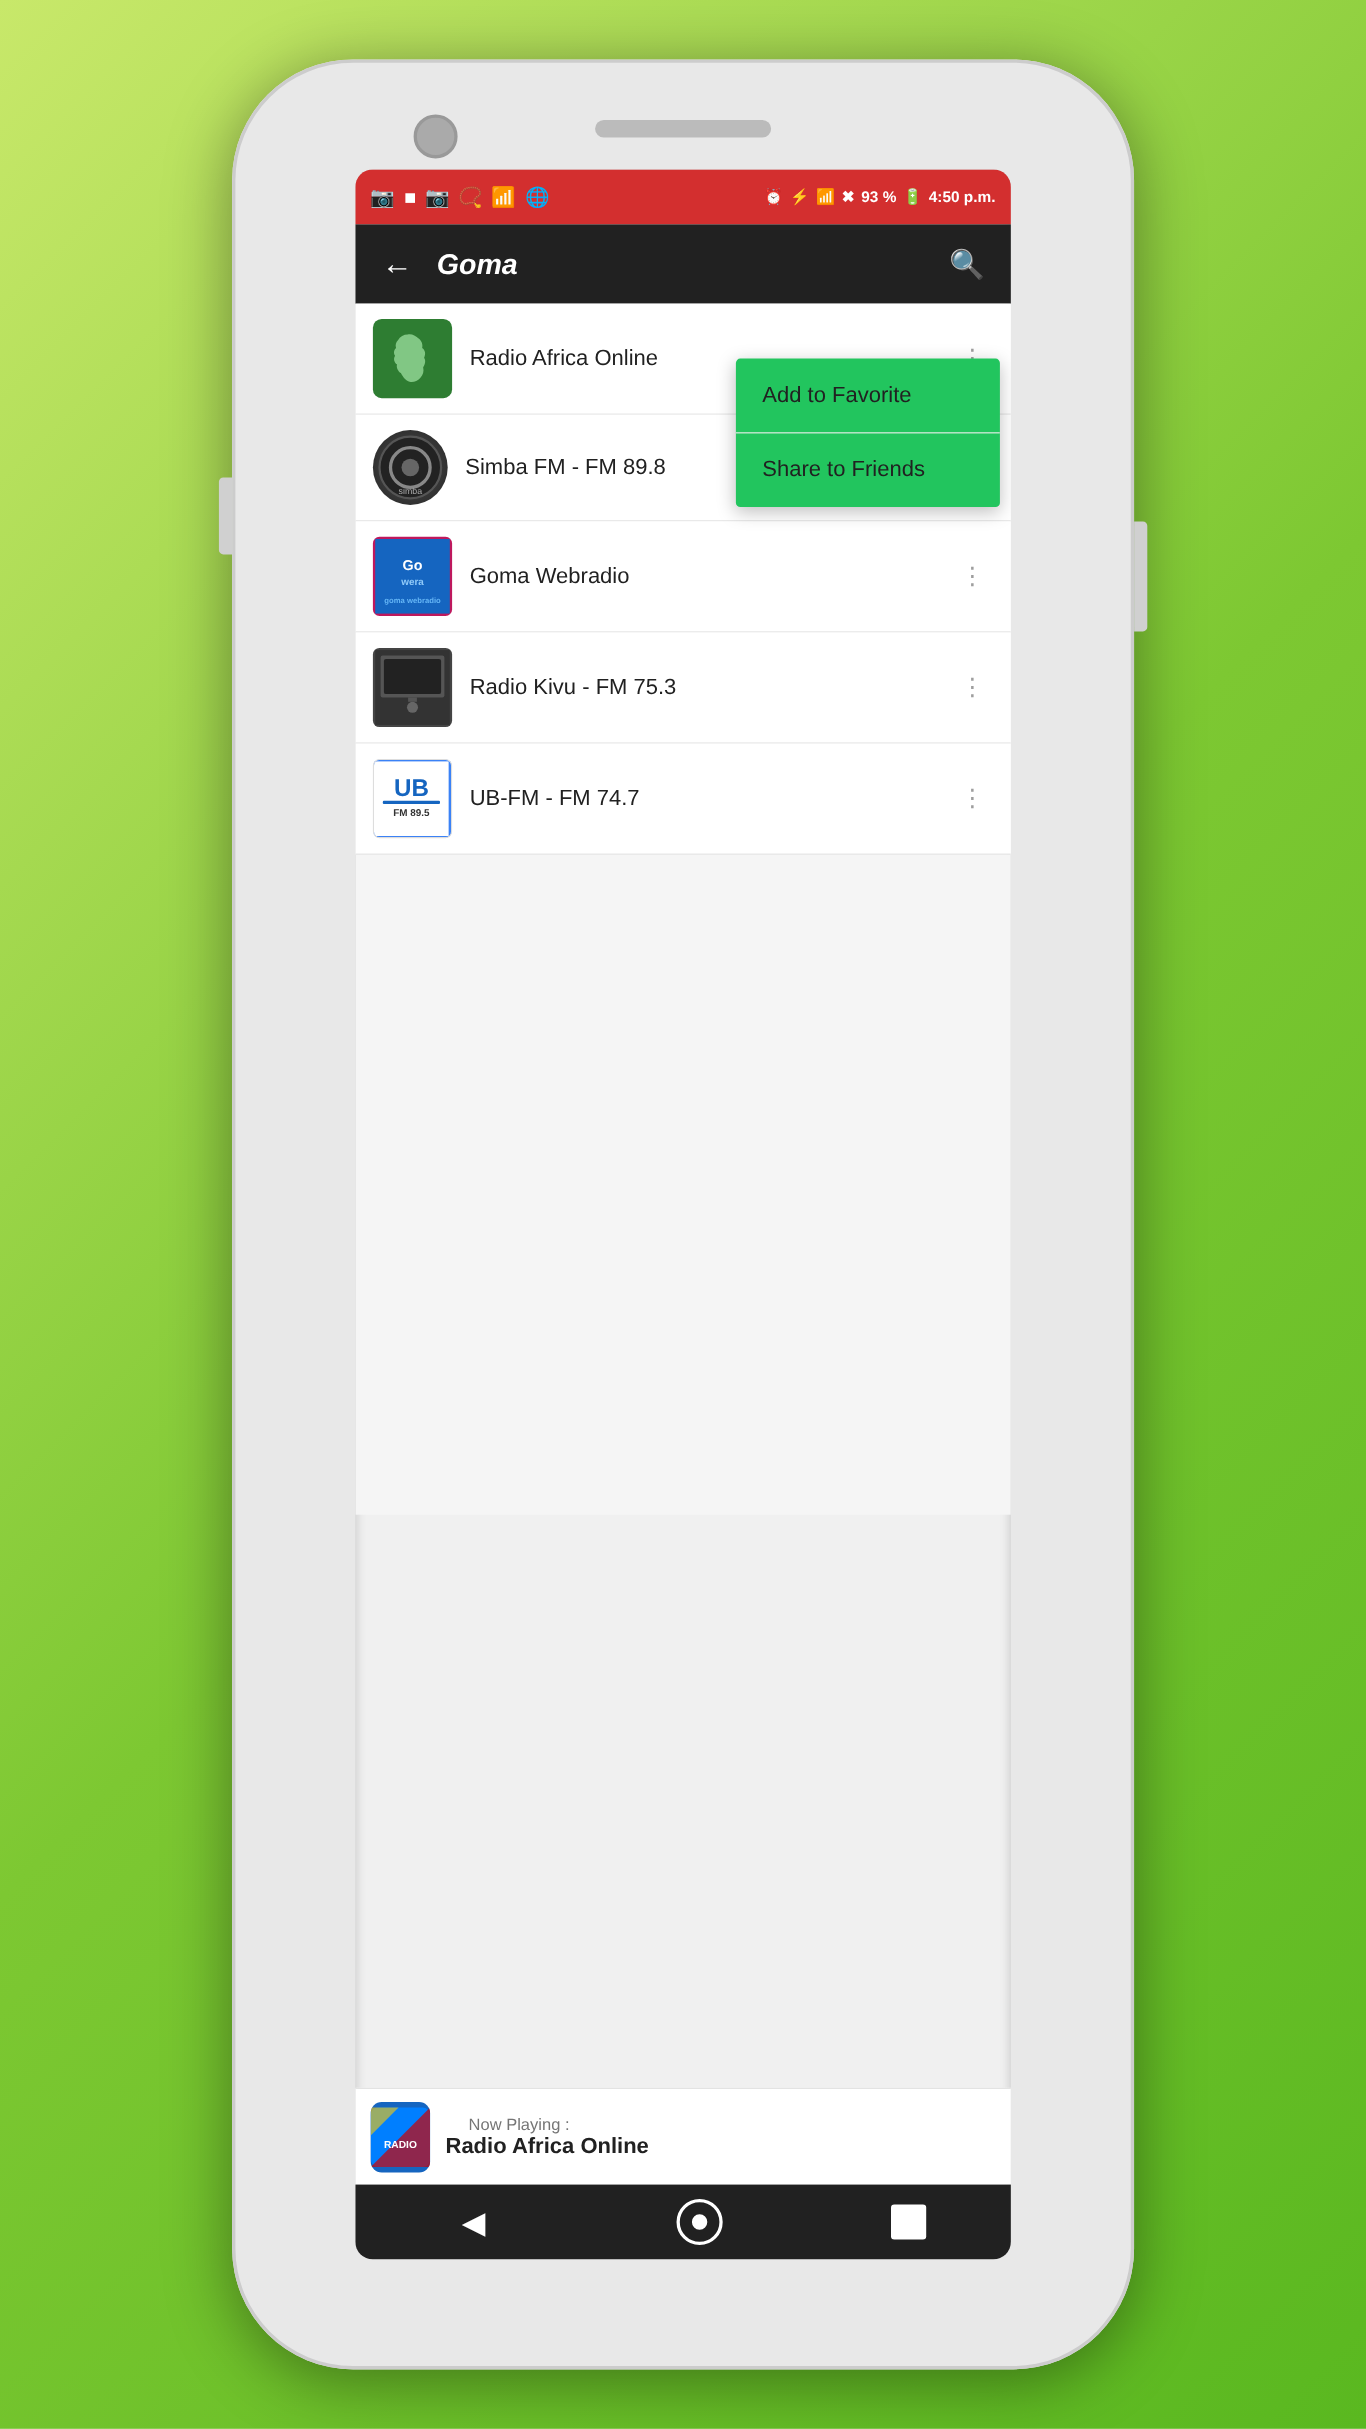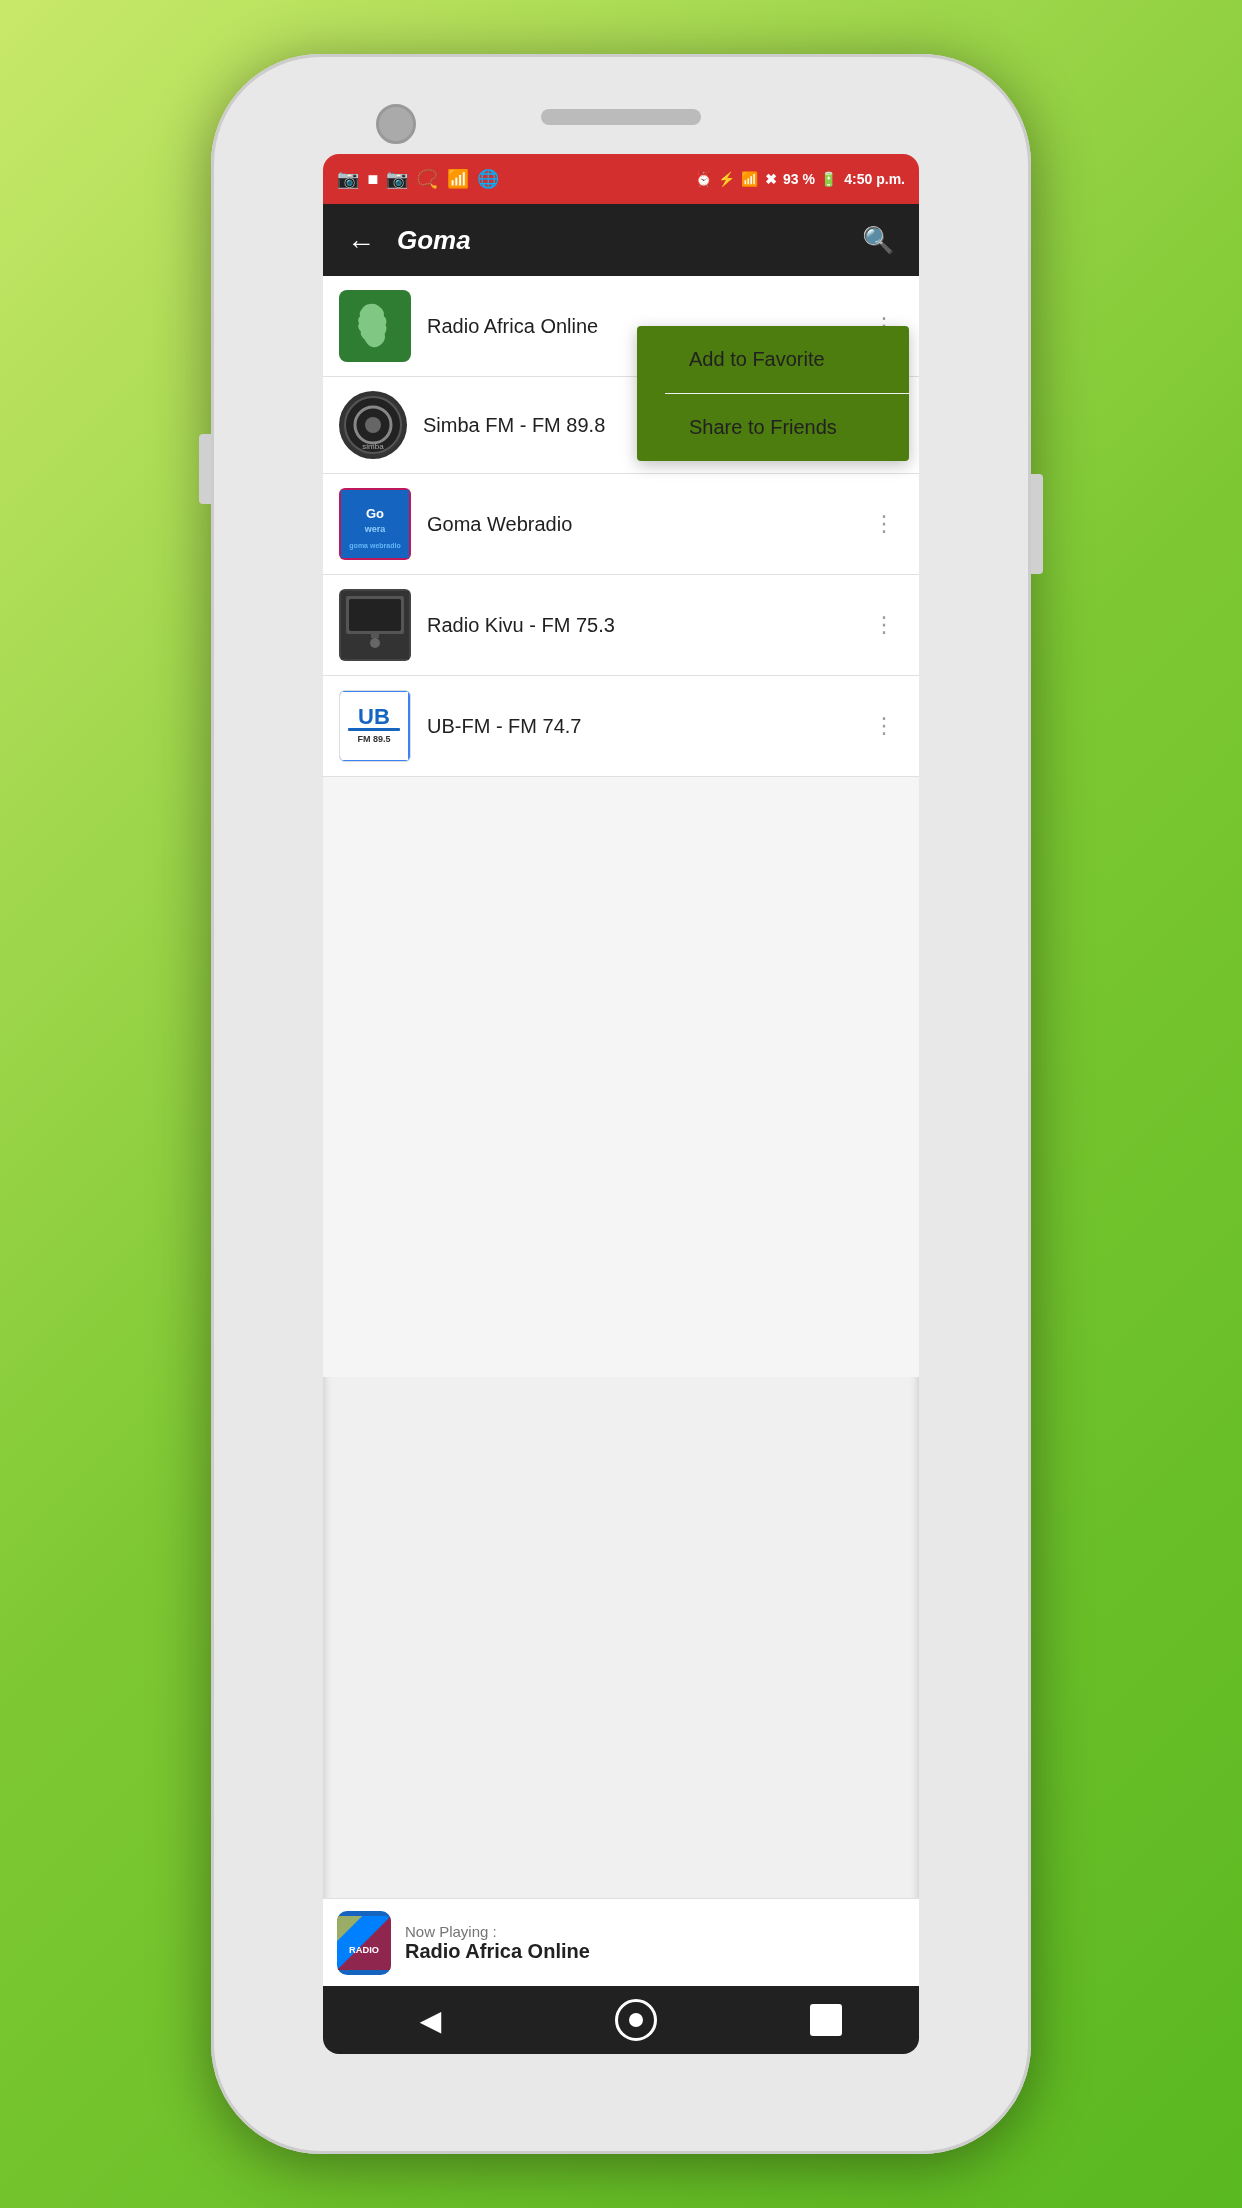--- a/index.html
+++ b/index.html
@@ -199,27 +199,26 @@
       font-size: 22px;
       padding: 8px;
       cursor: pointer;
       line-height: 1;
     }
 
     .dropdown-menu {
       position: absolute;
       top: 50px;
       right: 10px;
-      width: 272px;
-      background: #4d7c0f;
+      width: 240px;
+      background: #22c55e;
       border-radius: 4px;
       box-shadow: 0 4px 16px rgba(0,0,0,0.25);
       overflow: hidden;
       z-index: 20;
-      padding-left: 28px;
     }
 
     .dropdown-item {
       padding: 22px 24px;
       font-size: 20px;
       color: #212121;
       cursor: pointer;
       border-bottom: 1px solid #f0f0f0;
     }
 
@@ -258,20 +257,21 @@
     }
 
     .now-playing-text {
       display: flex;
       flex-direction: column;
     }
 
     .now-playing-label {
       font-size: 15px;
       color: #757575;
+      margin-left: 21px;
     }
 
     .now-playing-name {
       font-size: 20px;
       font-weight: bold;
       color: #212121;
     }
 
     
     .nav-bar {

